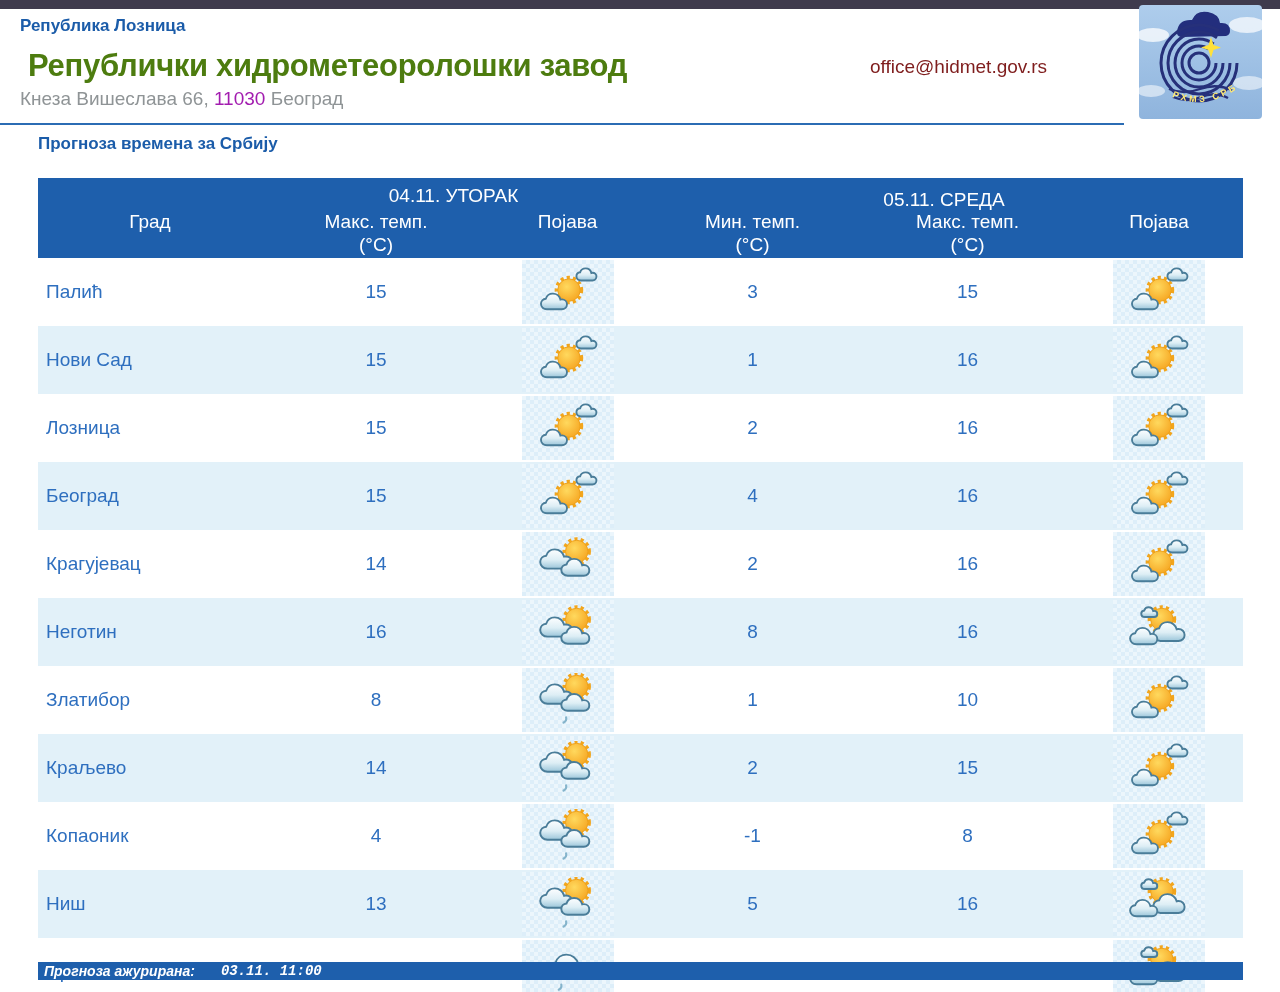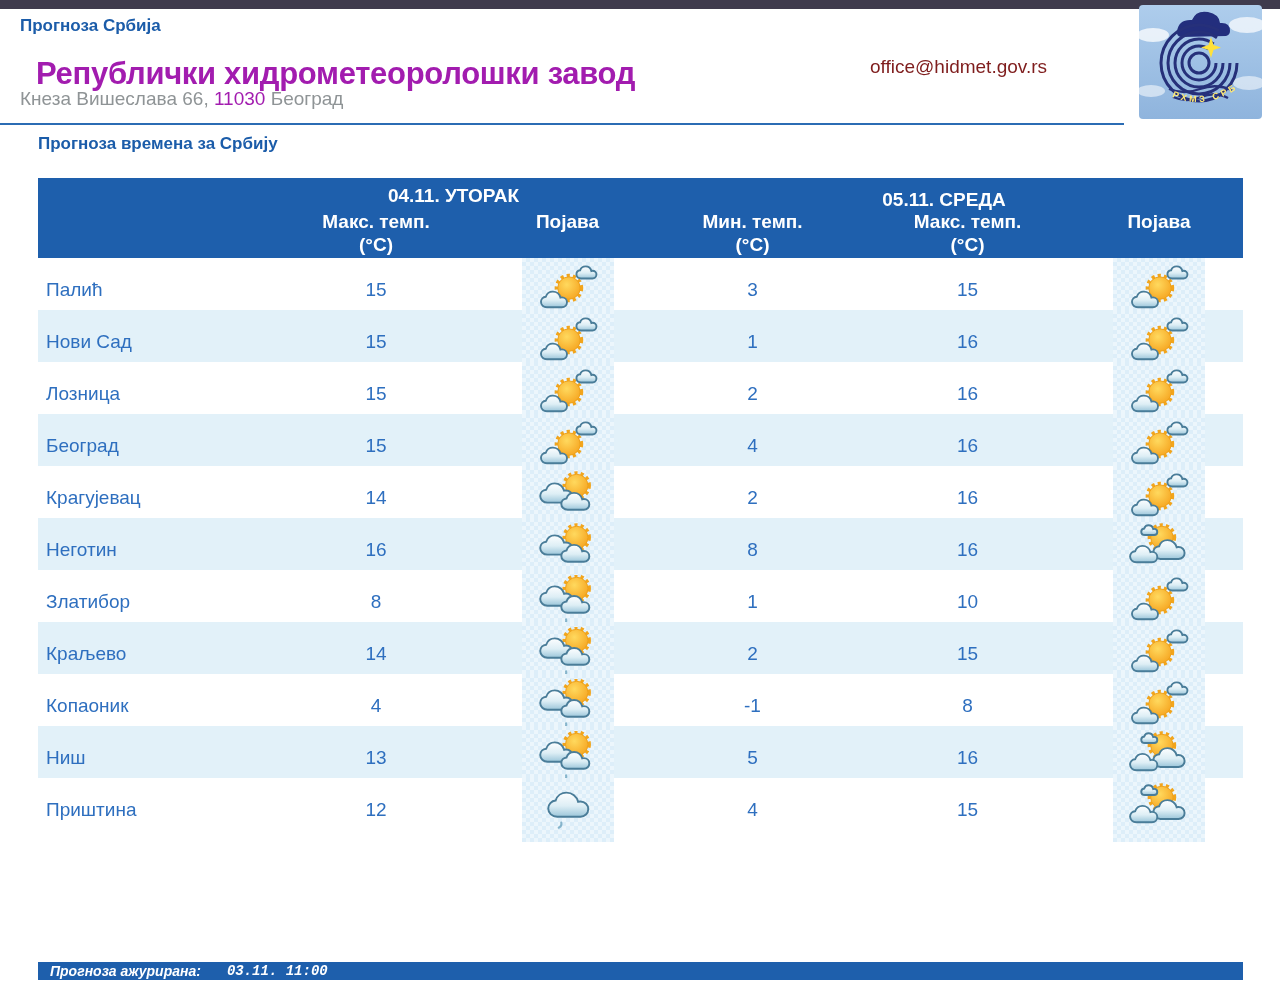--- a/index.html
+++ b/index.html
@@ -2,63 +2,63 @@
 <html><head>
 <meta charset="utf-8">
 <style>
   html,body{margin:0;padding:0;background:#fff;}
   .page{position:relative;width:1280px;height:992px;background:#ffffff;
         font-family:"Liberation Sans", sans-serif;overflow:hidden;}
 
   .topbar{position:absolute;left:0;top:0;width:1280px;height:9px;background:#3f3b4d;}
 
   .country{position:absolute;left:20px;top:16px;font-size:17px;font-weight:bold;color:#1b5ca9;}
-  .org{position:absolute;left:20px;top:40px;margin:16px;font-size:31px;font-weight:bold;
-       color:#a21caf;letter-spacing:-0.3px;}
+  .org{position:absolute;left:20px;top:40px;margin:8px;font-size:31px;font-weight:bold;
+       color:#4d7c0f;letter-spacing:-0.3px;}
   .address{position:absolute;left:20px;top:88px;font-size:19px;color:#8f9496;}
   .address .zip{color:#a21caf;}
   .email{position:absolute;left:870px;top:56px;font-size:19px;color:#7f1d1d;
          text-decoration:none;cursor:pointer;}
   .logo{position:absolute;left:1139px;top:5px;width:123px;height:114px;border-radius:4px;
         overflow:hidden;cursor:pointer;}
   .rule{position:absolute;left:0;top:123px;width:1124px;height:2px;background:#2b6cb4;}
 
   .page-title{position:absolute;left:38px;top:134px;margin:0;font-size:17px;
               font-weight:bold;color:#1b5ca9;}
 
   .forecast-table{position:absolute;left:38px;top:178px;width:1205px;}
   .thead,.trow{display:grid;grid-template-columns:224px 228px 155px 215px 215px 168px;
                box-sizing:border-box;}
-  .thead{background:#1e5fac;color:#ffffff;font-weight:bold;font-size:19px;
+  .thead{background:#1e5fac;color:#ffffff;font-weight:normal;font-size:19px;
          grid-template-rows:28px 52px;height:80px;}
   .th-day{grid-row:1;display:flex;align-items:flex-end;justify-content:center;line-height:20px;}
   .th-day1{grid-column:2/4;}
   .th-day2{grid-column:4/7;margin-top:32px;}
   .th-col{grid-row:2;display:flex;flex-direction:column;align-items:center;
           padding-top:4px;line-height:23px;text-align:center;}
   .c1{grid-column:1;}.c2{grid-column:2;}.c3{grid-column:3;}
   .c4{grid-column:4;}.c5{grid-column:5;}.c6{grid-column:6;}
 
-  .trow{height:52px;background:#ffffff;}
+  .trow{height:68px;background:#ffffff;}
   .trow.alt{background:#e2f1f9;}
   .td{display:flex;align-items:center;color:#2e6fbf;font-size:19px;}
   .td.city{padding-left:8px;}
   .td.temp{justify-content:center;}
   .td.iconcell{justify-content:center;}
   .patch{width:92px;height:64px;display:flex;align-items:center;justify-content:center;
          background-color:#ecf6fc;
          background-image:
            linear-gradient(45deg,#ddeef9 25%,transparent 25%,transparent 75%,#ddeef9 75%),
            linear-gradient(45deg,#ddeef9 25%,transparent 25%,transparent 75%,#ddeef9 75%);
          background-size:8px 8px;background-position:0 0,4px 4px;}
   .wicon{width:62px;height:54px;display:block;}
 
   .footer-bar{position:absolute;left:38px;top:962px;width:1205px;height:18px;
               background:#1e5fac;color:#ffffff;display:flex;align-items:center;
-              font-size:14px;font-weight:bold;font-style:italic;padding-left:12px;
+              font-size:14px;font-weight:bold;font-style:italic;padding-left:6px;
               box-sizing:border-box;}
   .footer-bar .upd-val{margin-left:26px;font-family:Liberation Mono, monospace;}
 </style>
 </head>
 <body>
 
 <svg width="0" height="0" style="position:absolute" aria-hidden="true">
   <defs>
     <linearGradient id="gcl" x1="0" y1="0" x2="0" y2="1">
       <stop offset="0" stop-color="#fdfeff"></stop>
@@ -113,21 +113,21 @@
       <use href="#cloudp" transform="translate(1,23) scale(0.68)" fill="url(#gcl)" stroke="#4a7d99" stroke-width="2.9"></use>
     </symbol>
   </defs>
 </svg>
 
 <div class="page">
 
   <div class="topbar"></div>
 
   <header>
-    <div class="country">Прогноза Србија</div>
+    <div class="country">Република Лозница</div>
     <h1 class="org">Републички хидрометеоролошки завод</h1>
     <div class="address">
       <span>Кнеза Вишеслава 66,</span>
       <span class="zip">11030</span>
       <span>Београд</span>
     </div>
     <a class="email" href="#">office@hidmet.gov.rs</a>
 
     <div class="logo">
       <svg width="123" height="114" viewBox="0 0 123 114">
@@ -165,20 +165,23 @@
 
   <div class="rule"></div>
 
   <h2 class="page-title">Прогноза времена за Србију</h2>
 
   <div class="forecast-table">
     <div class="thead">
       <div class="th-day th-day1">04.11. УТОРАК</div>
       <div class="th-day th-day2">05.11. СРЕДА</div>
 
+      <div class="th-col c1">
+        <span>Град</span>
+      </div>
       <div class="th-col c2">
         <span>Макс. темп.</span>
         <span>(°С)</span>
       </div>
       <div class="th-col c3">
         <span>Појава</span>
       </div>
       <div class="th-col c4">
         <span>Мин. темп.</span>
         <span>(°С)</span>

